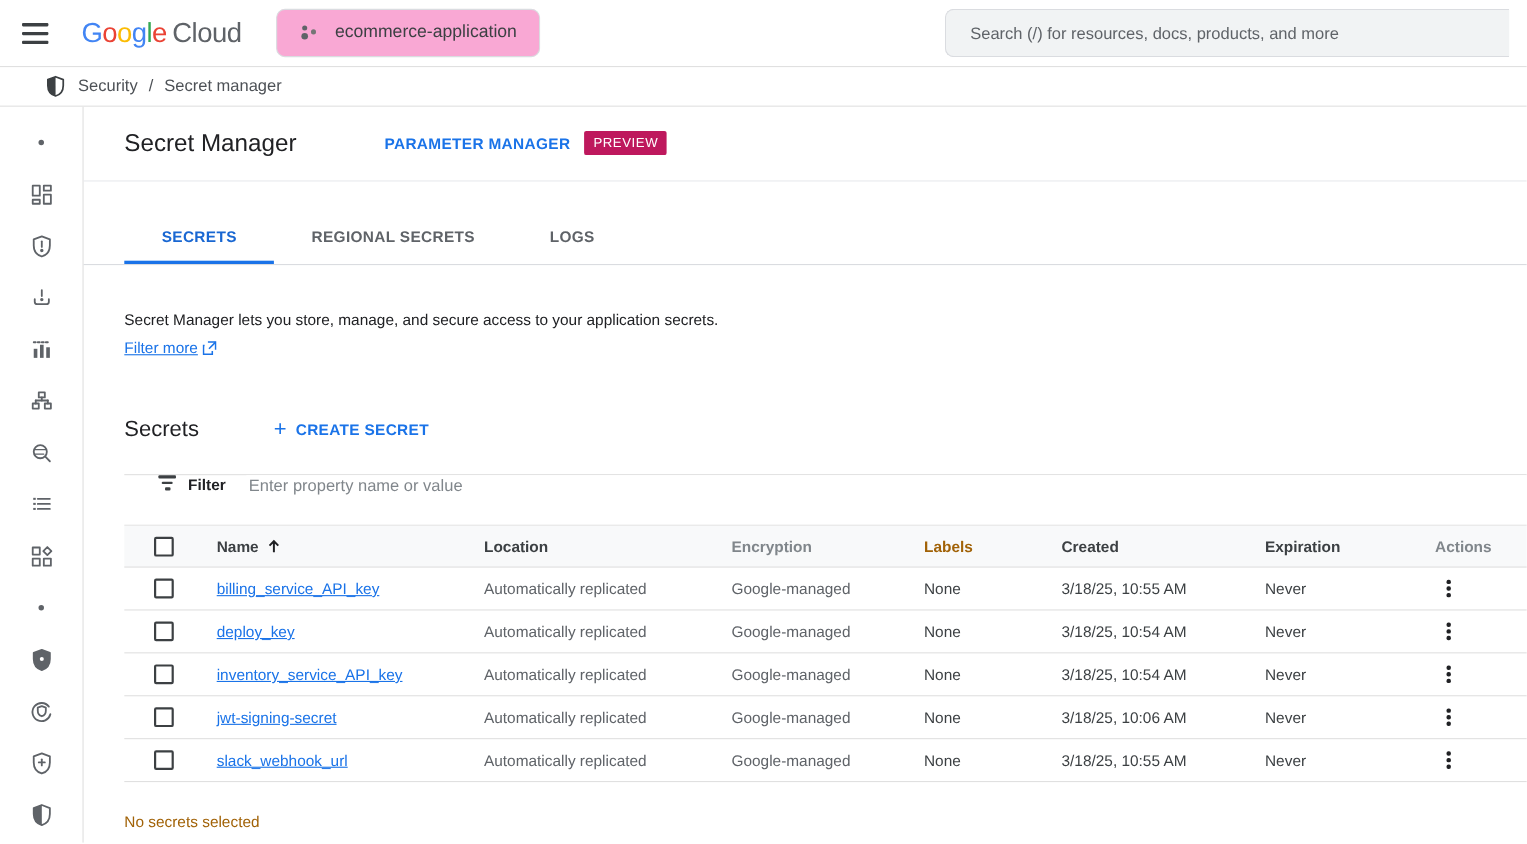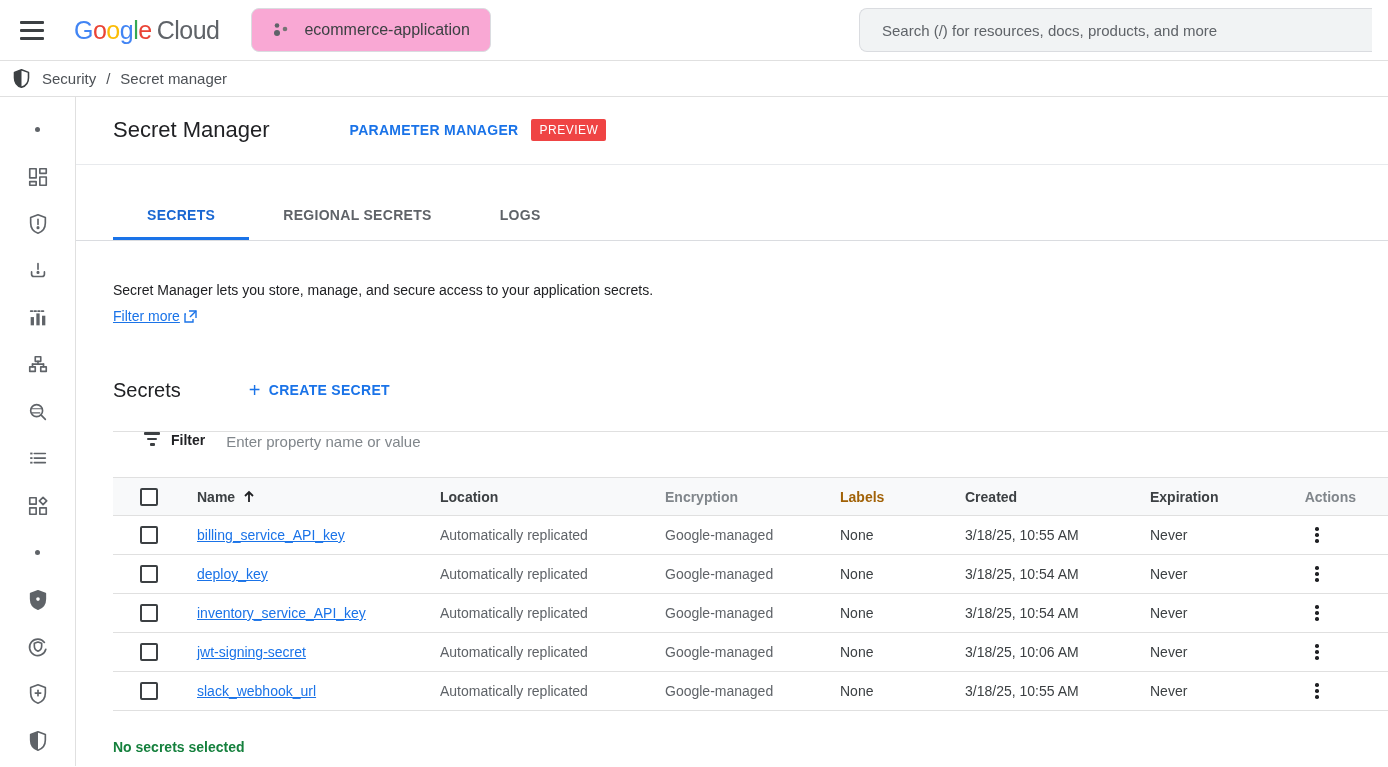--- a/index.html
+++ b/index.html
@@ -14,32 +14,32 @@
   .hamburger { margin-left:20px; width:30px; height:30px; display:flex; flex-direction:column; justify-content:center; gap:5px; cursor:pointer; }
   .hamburger i { display:block; width:24px; height:3px; background:#3c4043; border-radius:1px; }
   .logo { margin-left:24px; font-size:25px; font-weight:500; letter-spacing:-0.5px; white-space:nowrap; }
   .logo .lb{color:#4285F4}.logo .lr{color:#EA4335}.logo .ly{color:#FBBC05}.logo .lg{color:#34A853}
   .logo .cloud { color:#5f6368; font-weight:400; margin-left:5px; }
   .project-btn { margin-left:32px; height:44px; border:1px solid #dadce0; border-radius:8px; display:flex; align-items:center; padding:0 20px; gap:14px; font-size:16px; color:#3c4043; cursor:pointer; background:#f9a8d4; }
   .search-box { position:absolute; right:16px; top:8px; width:513px; height:44px; background:#f1f3f4; border:1px solid #dadce0; border-radius:8px 0 0 8px; border-right:none; display:flex; align-items:center; }
   .search-box input { border:none; outline:none; background:transparent; width:100%; padding-left:22px; font-size:15px; font-family:inherit; color:#3c4043; }
   .search-box input::placeholder { color:#5f6368; opacity:1; }
   
-  .crumb-bar { height:36px; border-bottom:1px solid #e0e0e0; display:flex; align-items:center; padding-left:11px; gap:10px; font-size:15px; font-weight:500; color:#4d5156; }
+  .crumb-bar { height:36px; border-bottom:1px solid #e0e0e0; display:flex; align-items:center; padding-left:40px; gap:10px; font-size:15px; font-weight:500; color:#4d5156; }
   .crumb-bar a { color:#4d5156; text-decoration:none; cursor:pointer; }
   
   .page-body { display:flex; height:669px; }
   .sidebar { width:76px; border-right:1px solid #e0e0e0; padding-top:9px; display:flex; flex-direction:column; align-items:center; flex-shrink:0; }
   .side-item { height:47px; width:48px; display:flex; align-items:center; justify-content:center; cursor:pointer; color:#5f6368; }
   main { flex:1; min-width:0; }
   
   .page-header { display:flex; align-items:center; padding:20px 0 21px 37px; border-bottom:1px solid #e8eaed; }
   .page-title { font-size:22px; color:#202124; font-weight:400; }
   .pm-link { margin-left:80px; font-size:14px; font-weight:700; letter-spacing:.3px; color:#1a73e8; text-decoration:none; cursor:pointer; }
-  .preview-badge { margin-left:13px; background:#ef4444; color:#fff; font-size:12px; font-weight:500; letter-spacing:.5px; padding:4px 8px; border-radius:2px; }
+  .preview-badge { margin-left:13px; background:#be185d; color:#fff; font-size:12px; font-weight:500; letter-spacing:.5px; padding:4px 8px; border-radius:2px; }
   
   .tabs { display:flex; margin-top:28px; padding-left:37px; border-bottom:1px solid #dadce0; }
   .tab { height:47px; padding:0 34px; display:flex; align-items:center; font-size:14px; font-weight:700; letter-spacing:.3px; color:#5f6368; cursor:pointer; border-bottom:3px solid transparent; }
   .tab.active { color:#1967d2; border-bottom-color:#1a73e8; }
   
   .description { margin:36px 0 0 37px; font-size:14px; color:#202124; line-height:26px; }
   .learn-more { color:#1a73e8; text-decoration:underline; cursor:pointer; display:inline-flex; align-items:center; gap:4px; }
   
   .secrets-head { margin:45px 0 0 37px; display:flex; align-items:center; }
   .secrets-head h2 { margin:0; font-size:20px; font-weight:400; color:#202124; }
@@ -61,21 +61,21 @@
   .c-name{width:243px}.c-loc{width:225px}.c-enc{width:175px}.c-lab{width:125px}.c-cre{width:185px}.c-exp{width:145px}
   .c-act{flex:1; display:flex; align-items:center;}
   .thead .c-enc, .thead .c-act-h { color:#80868b; }
   .thead .c-act-h { flex:1; text-align:right; padding-right:32px; }
   .sort-wrap { display:flex; align-items:center; gap:7px; }
   .c-name a { color:#1a73e8; text-decoration:underline; cursor:pointer; }
   .c-loc, .c-enc { color:#5f6368; }
   .c-lab, .c-cre, .c-exp { color:#3c4043; }
   .kebab { margin-left:16px; display:flex; flex-direction:column; gap:2.5px; padding:4px; cursor:pointer; }
   .kebab i { width:3.5px; height:3.5px; border-radius:50%; background:#202124; display:block; }
-  .footer-note { margin:28px 0 0 37px; font-size:14px; color:#15803d;font-weight:bold; }
+  .footer-note { margin:28px 0 0 37px; font-size:14px; color:#a16207; }
   .dot-bullet { width:5px; height:5px; border-radius:50%; background:#5f6368; }
   svg.icn { stroke:#5f6368; fill:none; stroke-width:1.8; stroke-linecap:round; stroke-linejoin:round; }
 </style>
 </head>
 <body>
 
 <header class="topbar">
   <div class="hamburger">
       <i></i>
       <i></i>

